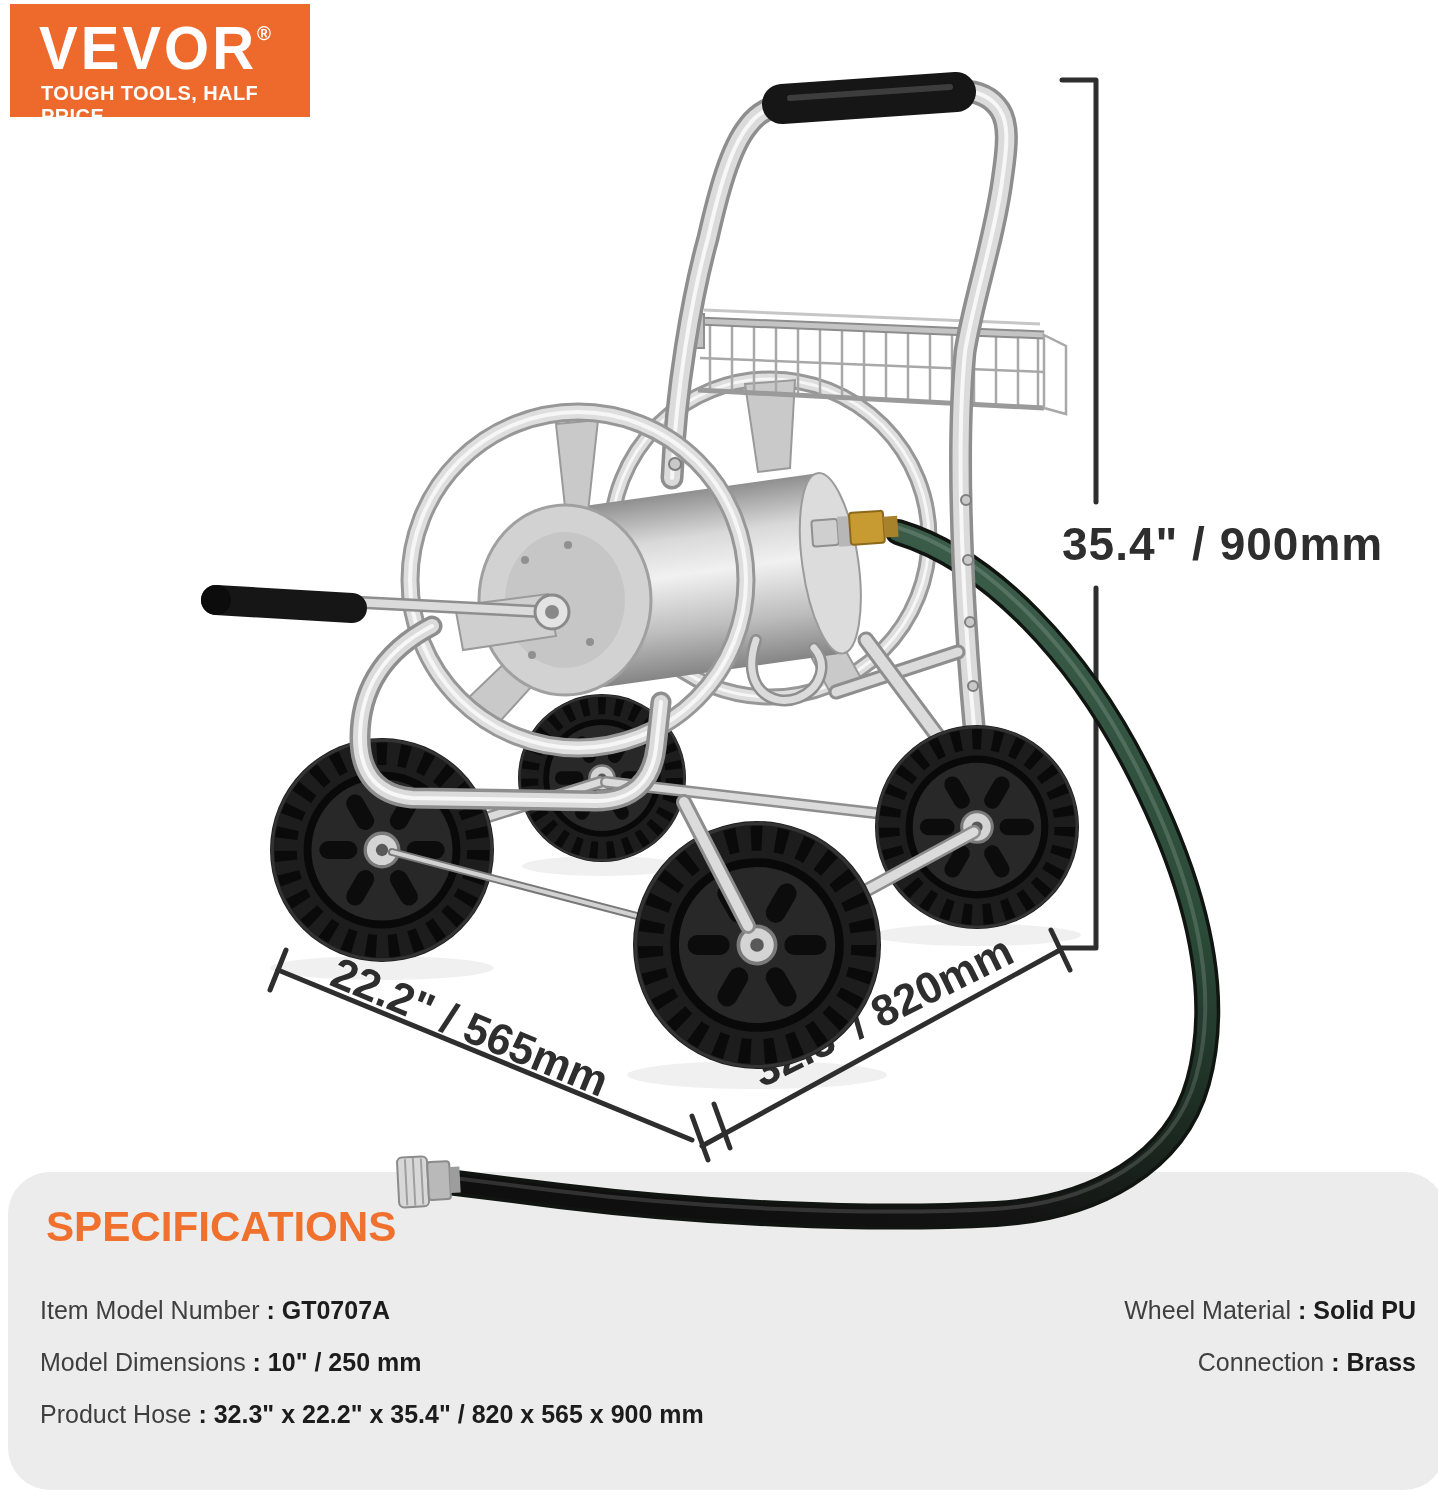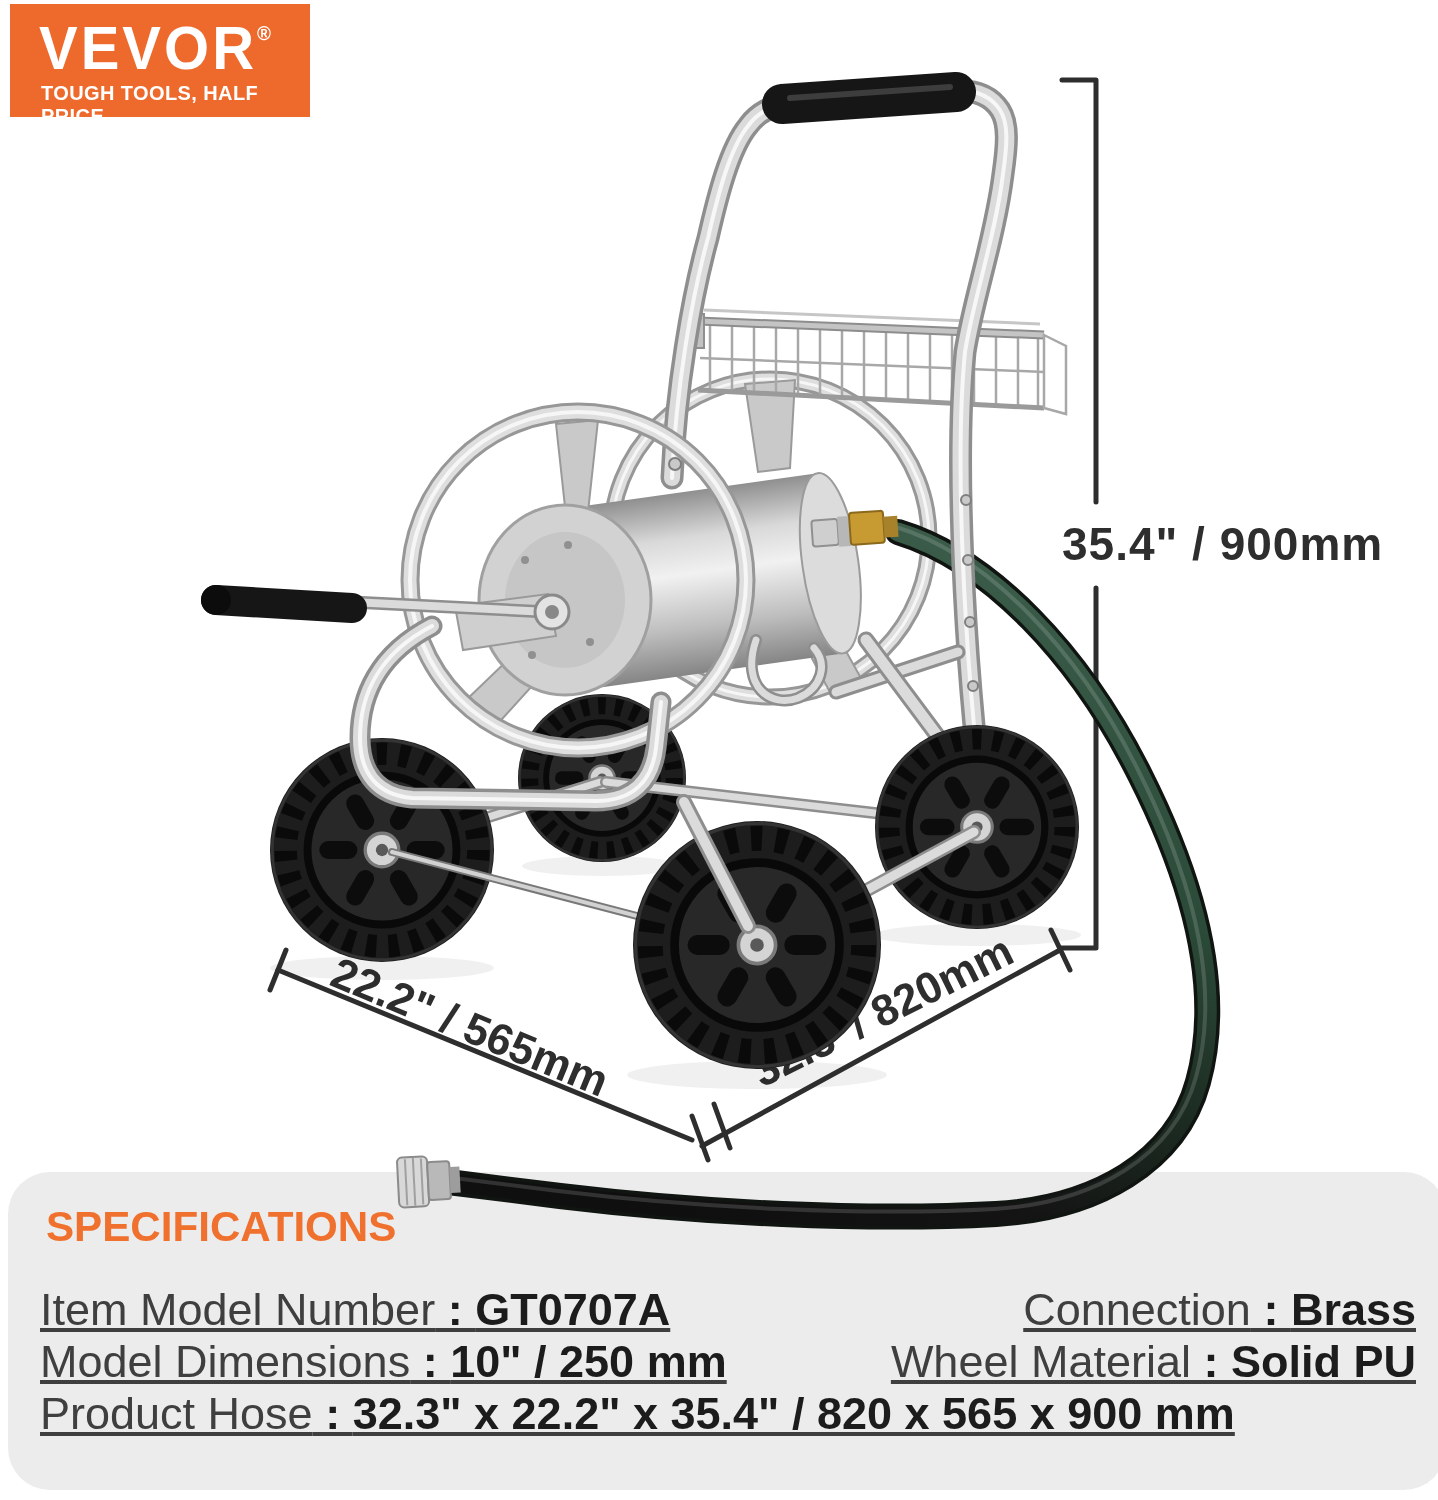--- a/index.html
+++ b/index.html
@@ -20,21 +20,21 @@
   .dim-width{left:300px;top:1002px;width:340px;text-align:center;font-size:44px;
         transform:rotate(22.5deg);transform-origin:center;}
   .dim-depth{left:710px;top:986px;width:345px;text-align:center;font-size:44px;
         transform:rotate(-26.5deg);transform-origin:center;}
 
   
   .spec-panel{position:absolute;left:8px;top:1172px;width:1414px;height:318px;background:#ECECEC;
         border-radius:42px;padding-left:24px;}
   .spec-heading{position:absolute;left:38px;top:30px;font-size:43px;font-weight:bold;color:#F0702E;
         transform:scaleX(0.98);transform-origin:left;letter-spacing:0px;}
-  .spec-col{position:absolute;top:112px;font-size:45px;color:#3f3f3f;line-height:52px;white-space:nowrap;text-decoration:underline;}
+  .spec-col{position:absolute;top:112px;font-size:25px;color:#3f3f3f;line-height:52px;white-space:nowrap;}
   .spec-col.left{left:32px;text-align:left;}
   .spec-col.right{right:30px;text-align:right;}
   .spec-row .val, .spec-row .sep{font-weight:bold;color:#1c1c1c;}
 
   
   .to{fill:none;stroke:#8e8e8e;stroke-linecap:round;stroke-linejoin:round;}
   .ti{fill:none;stroke:#dbdbdb;stroke-linecap:round;stroke-linejoin:round;}
   .th{fill:none;stroke:#f7f7f7;stroke-linecap:round;stroke-linejoin:round;}
   .dimline{stroke:#2e2e2e;stroke-width:5;stroke-linecap:round;fill:none;}
   svg{position:absolute;left:0;top:0;pointer-events:none;}
@@ -47,22 +47,22 @@
   <div class="spec-panel">
     <div class="spec-heading">SPECIFICATIONS</div>
 
     <div class="spec-col left">
       <div class="spec-row"><span class="lbl">Item Model Number</span><span class="sep"> : </span><span class="val">GT0707A</span></div>
       <div class="spec-row"><span class="lbl">Model Dimensions</span><span class="sep"> : </span><span class="val">10" / 250 mm</span></div>
       <div class="spec-row"><span class="lbl">Product Hose</span><span class="sep"> : </span><span class="val">32.3" x 22.2" x 35.4" / 820 x 565 x 900 mm</span></div>
     </div>
 
     <div class="spec-col right">
+      <div class="spec-row"><span class="lbl">Wheel Material</span><span class="sep"> : </span><span class="val">Solid PU</span></div>
       <div class="spec-row"><span class="lbl">Connection</span><span class="sep"> : </span><span class="val">Brass</span></div>
-      <div class="spec-row"><span class="lbl">Wheel Material</span><span class="sep"> : </span><span class="val">Solid PU</span></div>
     </div>
   </div>
 
   <div class="dim dim-height">35.4" / 900mm</div>
   <div class="dim dim-width">22.2" / 565mm</div>
   <div class="dim dim-depth">32.3' / 820mm</div>
 
   <div class="logo">
     <div class="brand"><span>VEVOR</span><span class="reg">®</span></div>
     <div class="tagline">TOUGH TOOLS, HALF PRICE</div>

